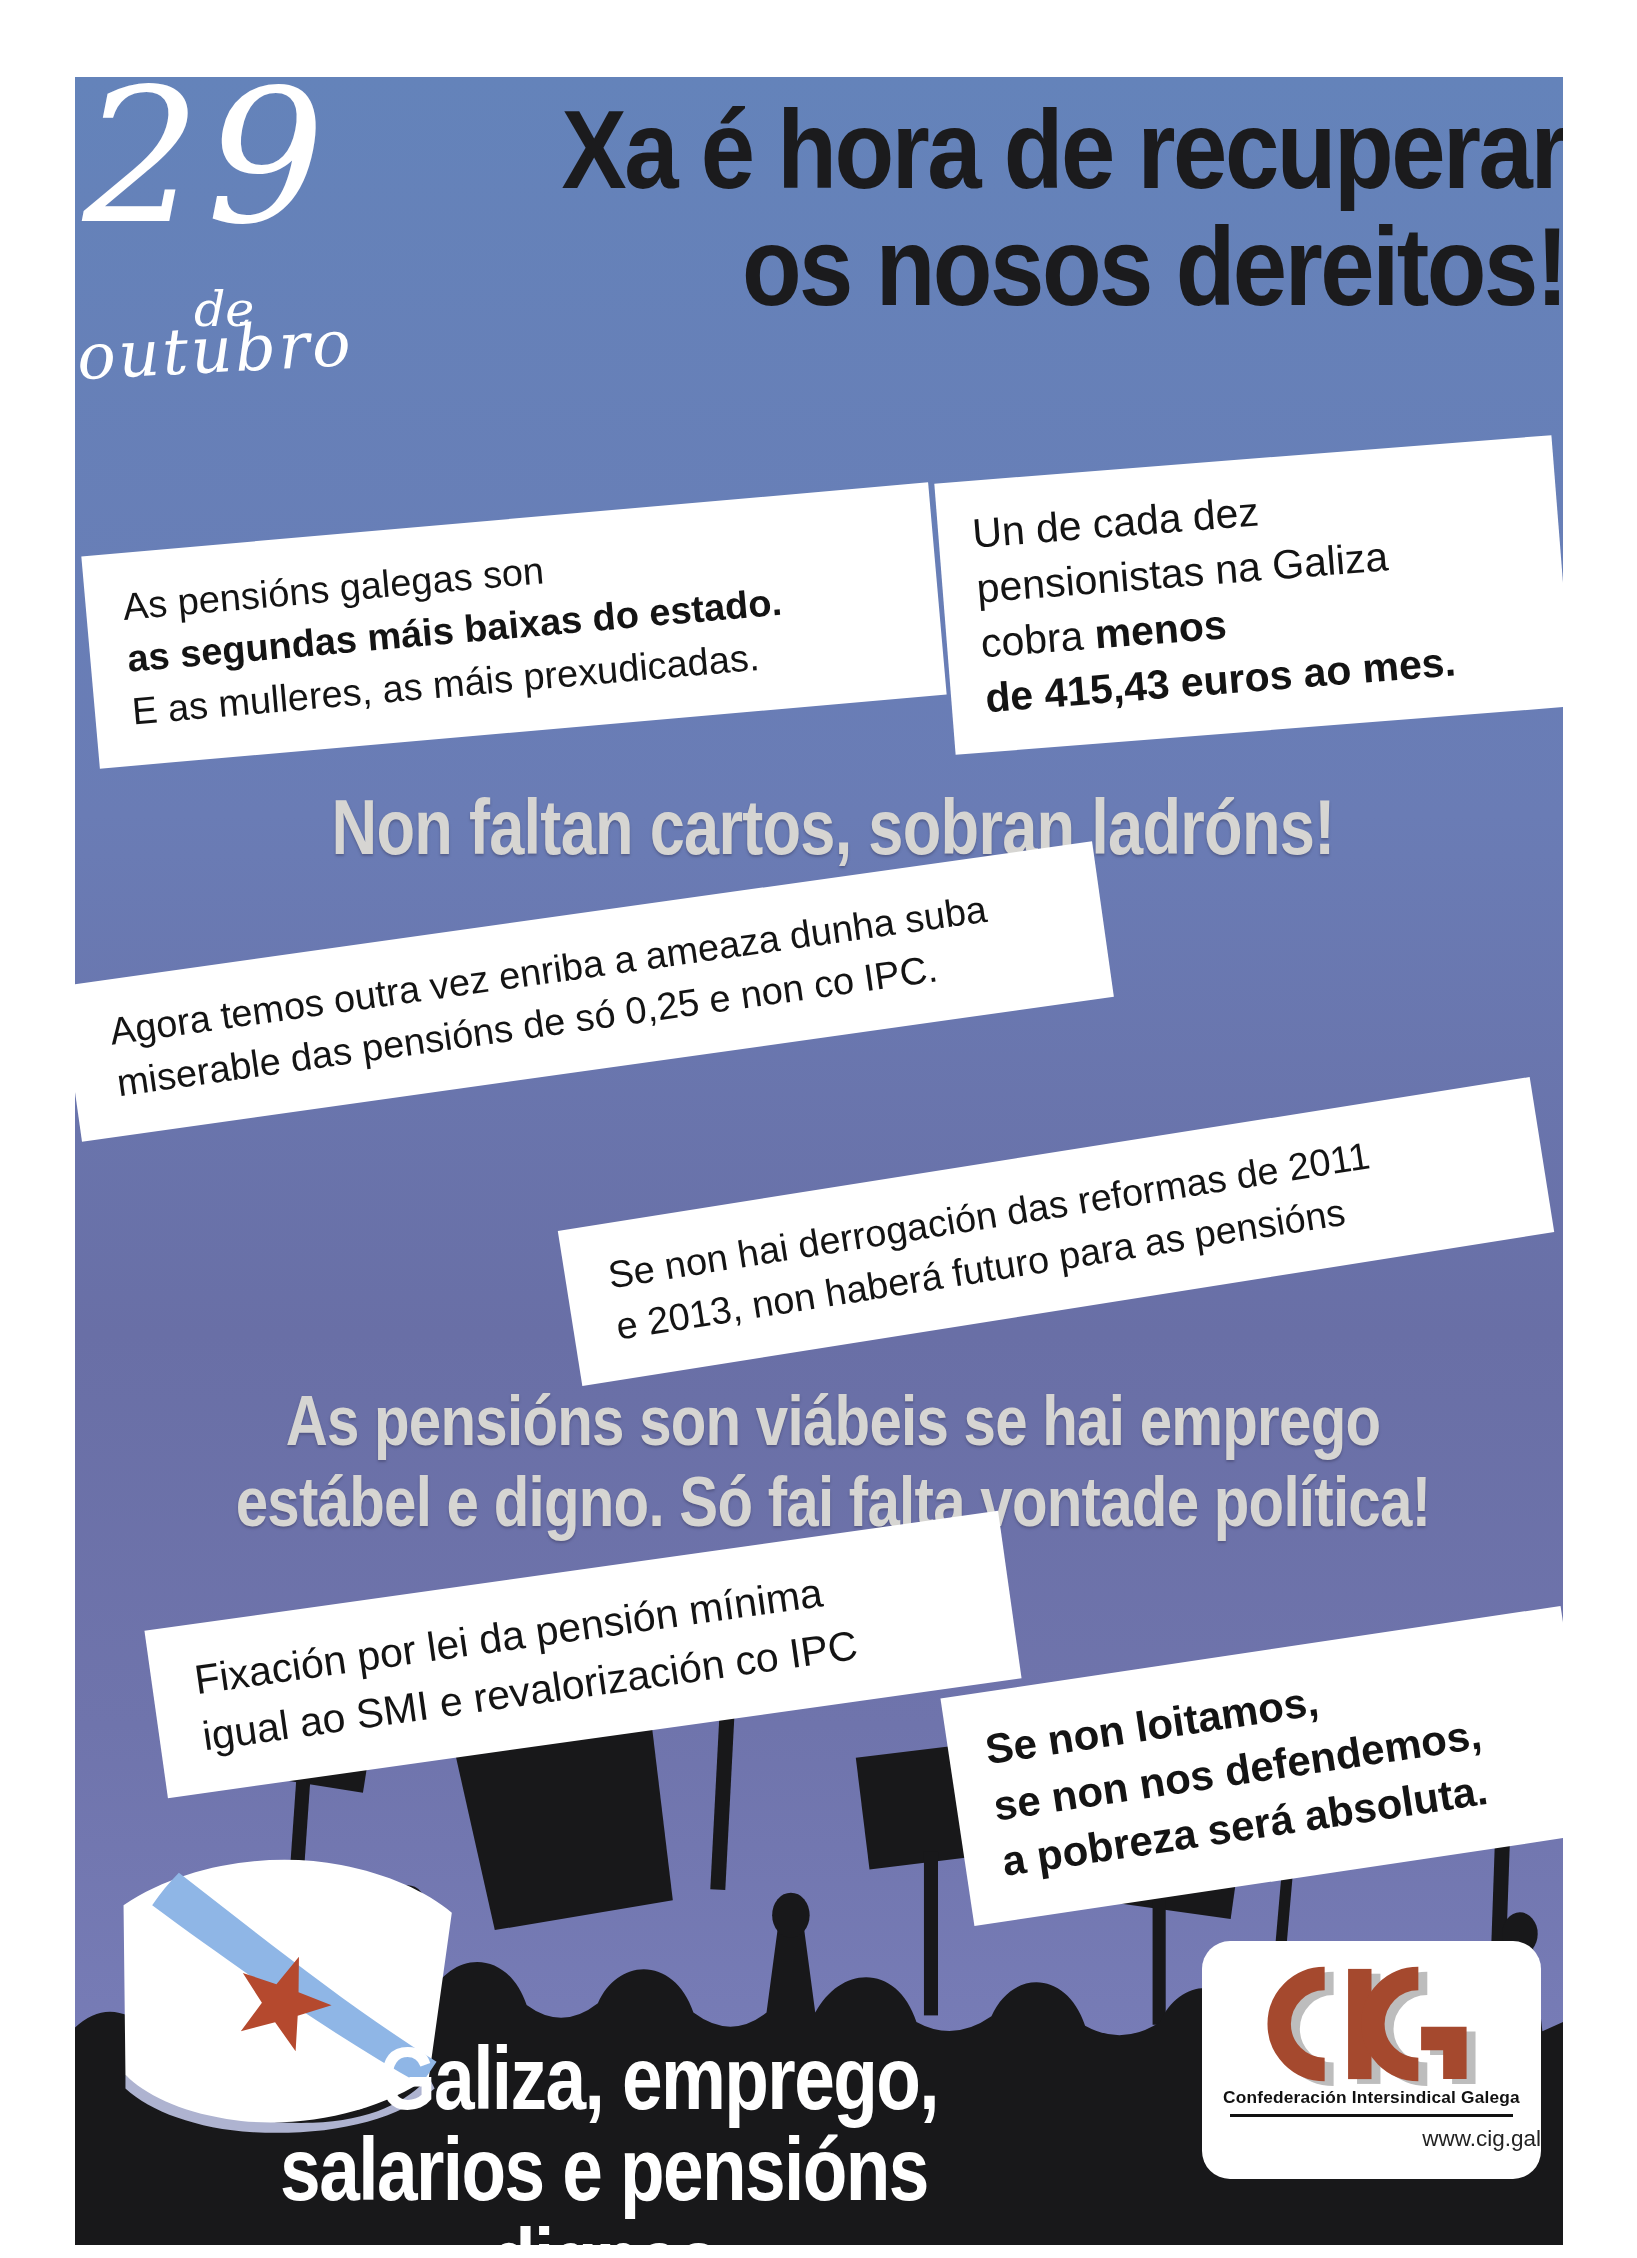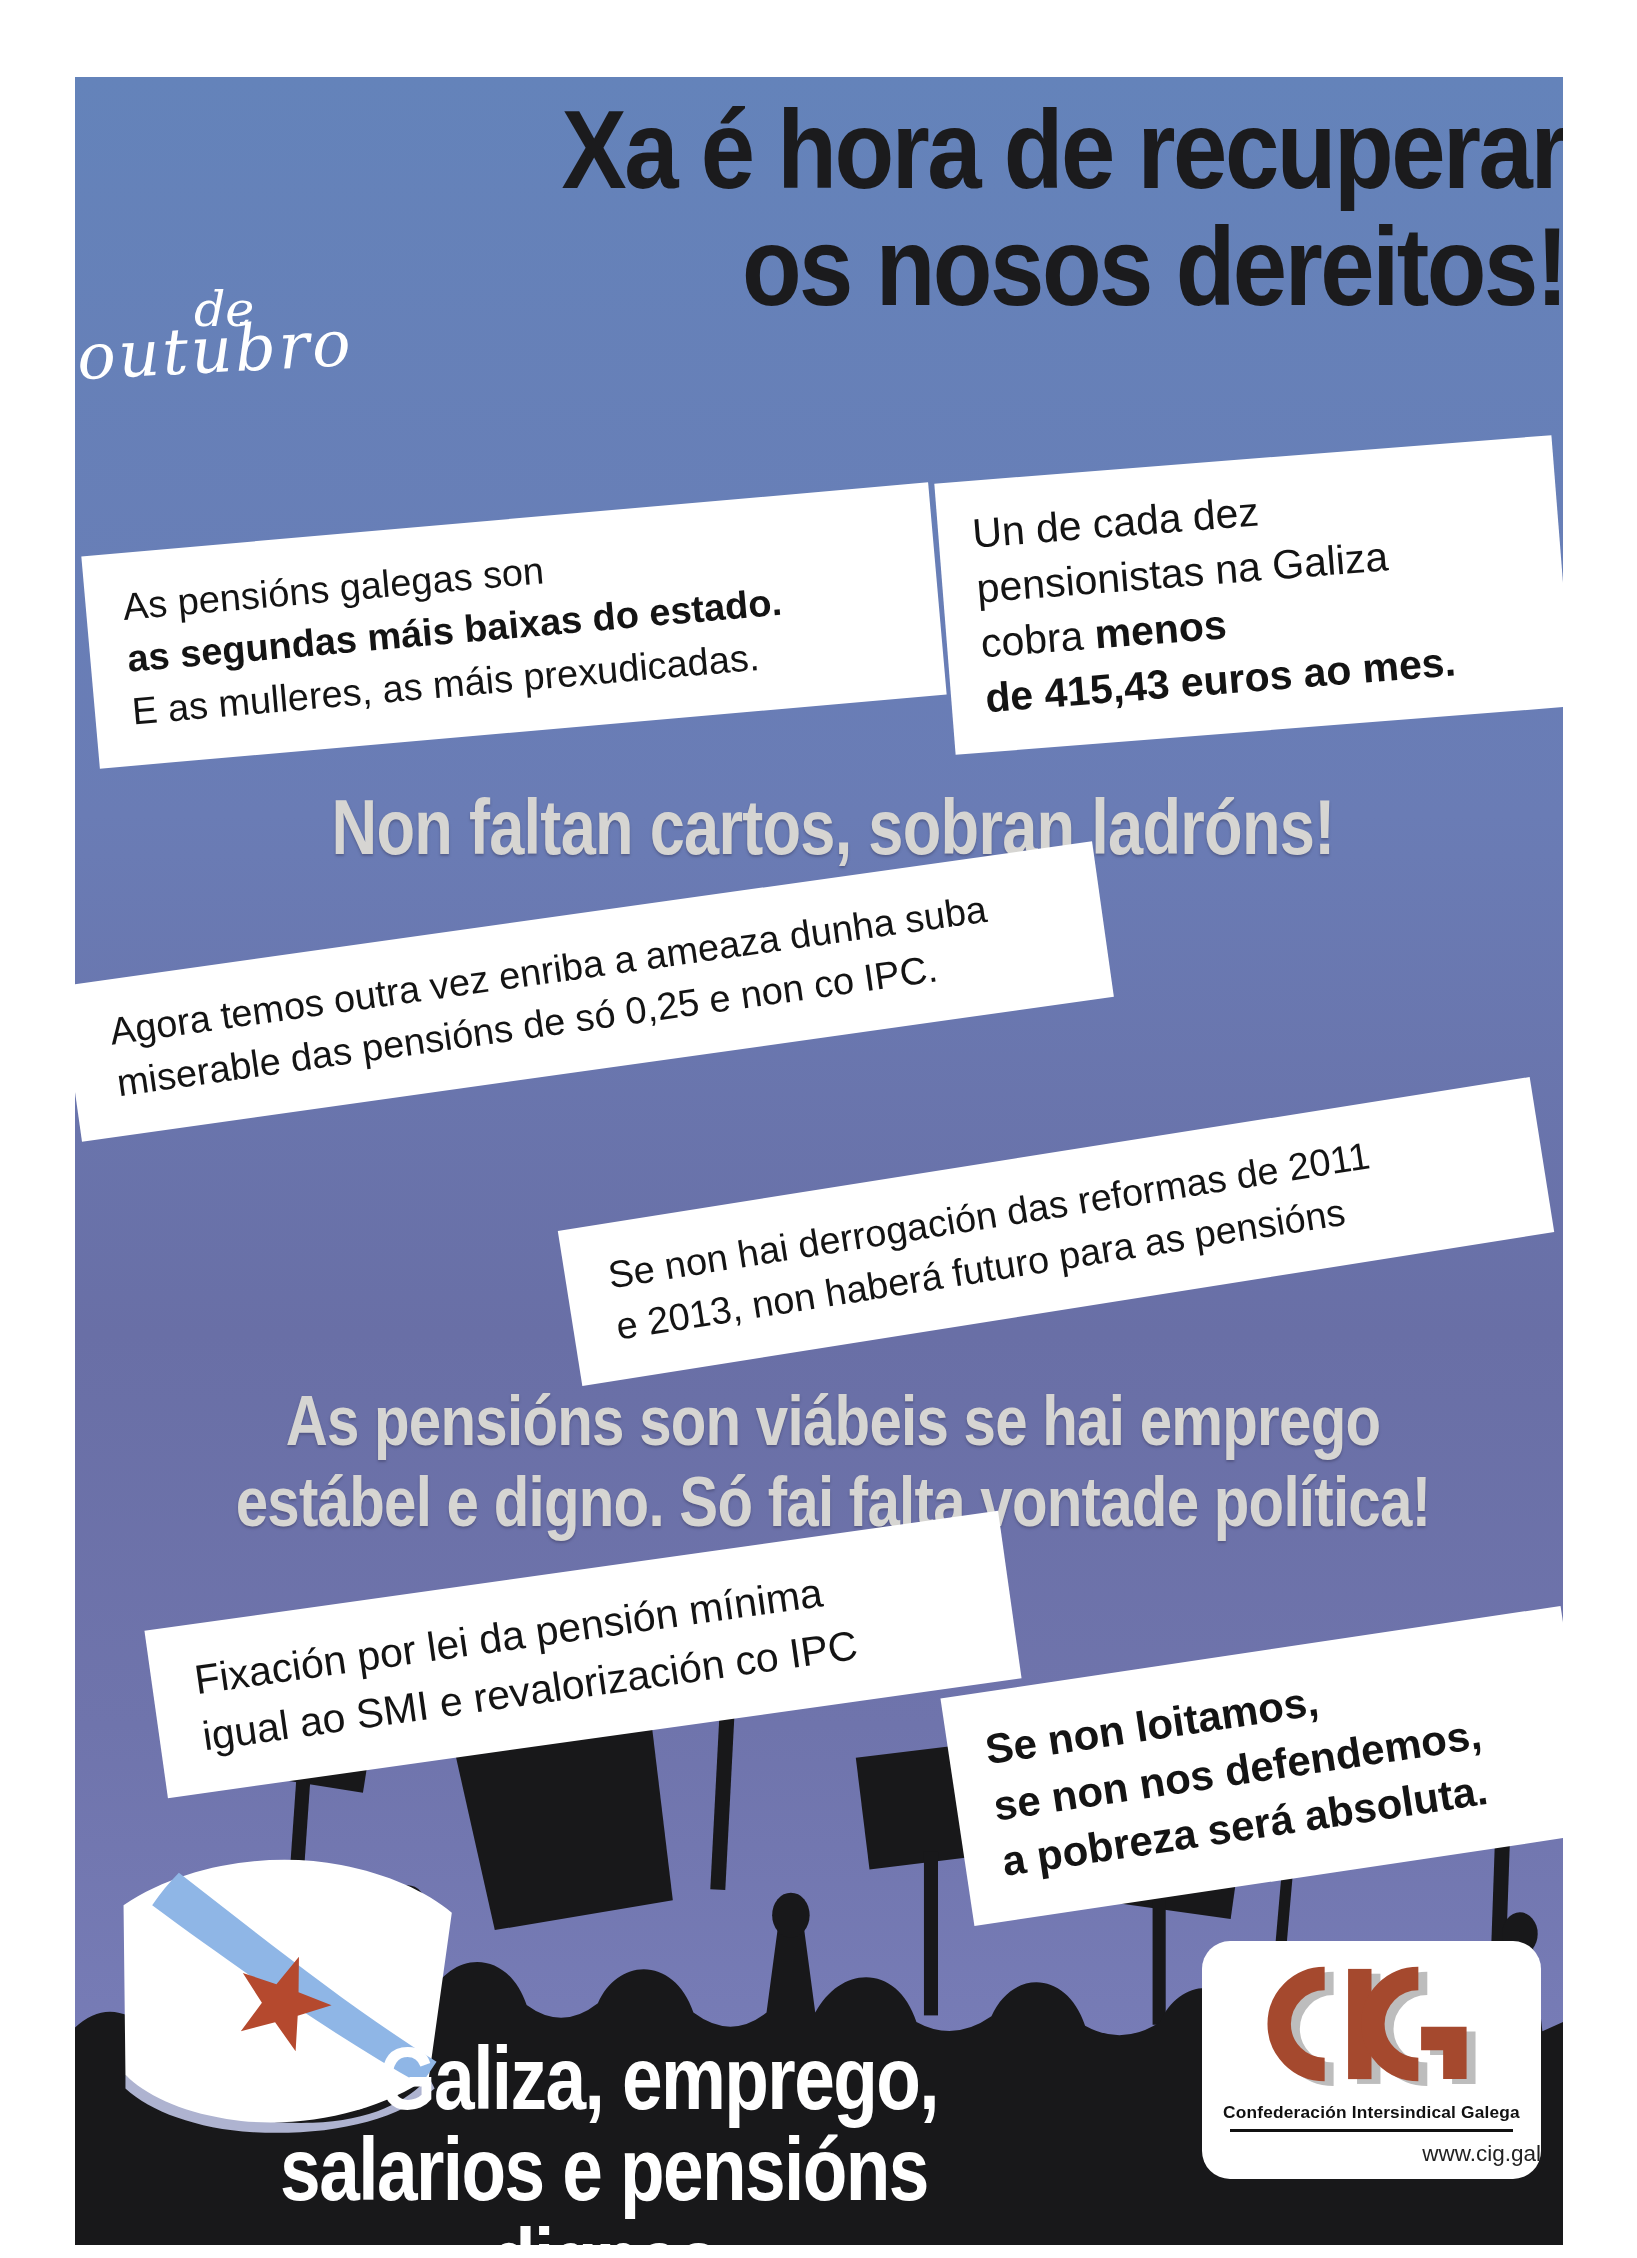--- a/index.html
+++ b/index.html
@@ -40,30 +40,31 @@
   #crowd{position:absolute;left:0;bottom:0;width:1488px;height:656px;z-index:1;}
   #flag{position:absolute;left:15px;top:1769px;width:403px;height:334px;z-index:4;}
   .footer-head{position:absolute;left:22.5px;top:1956px;width:1012px;text-align:center;color:#ffffff;
         font-weight:bold;font-size:89px;line-height:1.02;letter-spacing:-1.9px;
         transform:scaleX(0.82);transform-origin:50% 0;z-index:5;}
 
   
   #logo-card{position:absolute;left:1127px;top:1864px;width:339px;height:238px;background:#ffffff;
         border-radius:28px;z-index:5;text-align:center;}
   #logo-card svg{display:block;margin:20.6px auto 0 auto;}
-  .logo-name{font-size:17.3px;font-weight:bold;color:#111;letter-spacing:0.2px;margin-top:16px;}
+  .logo-name{font-size:17.3px;font-weight:bold;color:#111;letter-spacing:0.2px;margin-top:1px;}
   .logo-rule{width:283px;height:2.8px;background:#111;margin:6.6px auto 9.4px auto;}
   .logo-site{font-size:22.5px;color:#222;text-align:right;}
 </style>
 </head>
 <body>
 
 <div id="page">
   <div id="poster">
 
+    <div class="date date-day">29</div>
     <div class="date date-de">de</div>
     <div class="date date-month">outubro</div>
 
     <div class="headline">
       <div>Xa é hora de recuperar</div>
       <div>os nosos dereitos!</div>
     </div>
 
     <div class="note" id="note-pensions-lowest">
       <div>As pensións galegas son</div>

